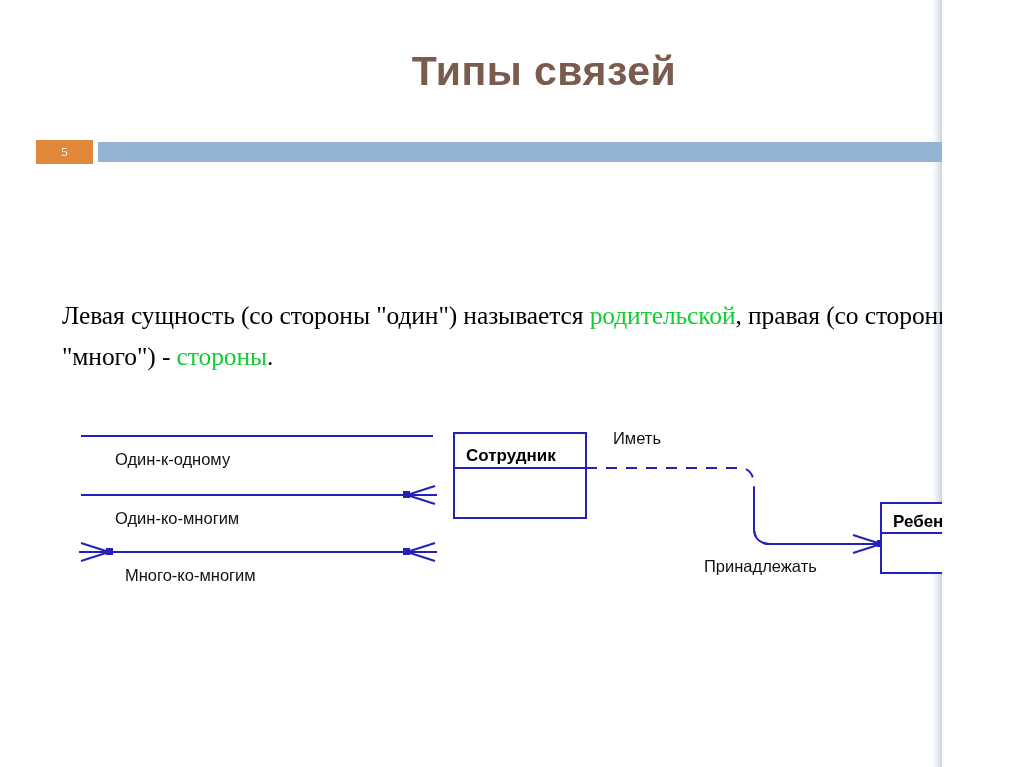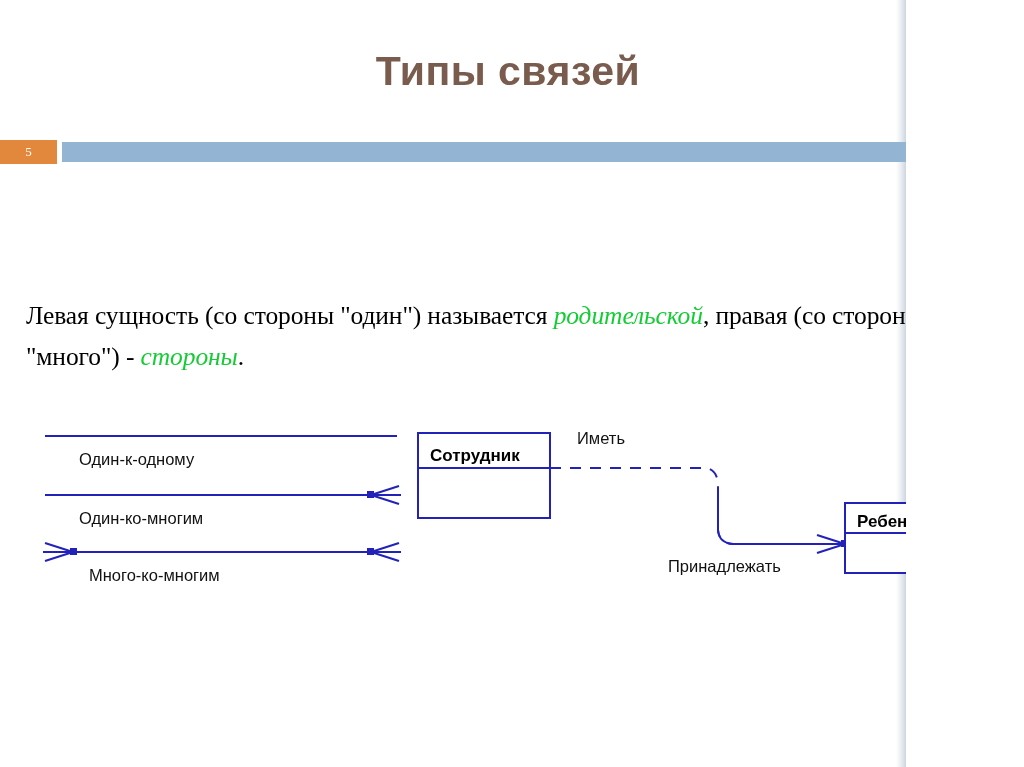--- a/index.html
+++ b/index.html
@@ -10,20 +10,21 @@
   body {
     font-family: "Liberation Serif", "DejaVu Serif", serif;
   }
   #slide {
     position: relative;
     width: 906px;
     height: 767px;
     background: #ffffff;
     overflow: hidden;
     box-sizing: border-box;
+    margin-left: 36px;
   }
   
   #right-edge-shade {
     position: absolute;
     top: 0;
     right: 0;
     width: 10px;
     height: 767px;
     background: linear-gradient(to right, rgba(190,200,215,0) 0%, rgba(175,190,210,0.30) 55%, rgba(160,178,200,0.55) 100%);
     pointer-events: none;
@@ -92,21 +93,20 @@
   #para-sides {
     left: 26px;
     top: 295px;
     width: 975px;
     font-size: 25.5px;
     line-height: 41px;
     letter-spacing: -0.1px;
   }
   .green-italic {
     color: #14cc33;
-    font-style: italic;
     text-align: center;
   }
 
   
   #diagram {
     position: absolute;
     left: 0;
     top: 400px;
     width: 1024px;
     height: 220px;

